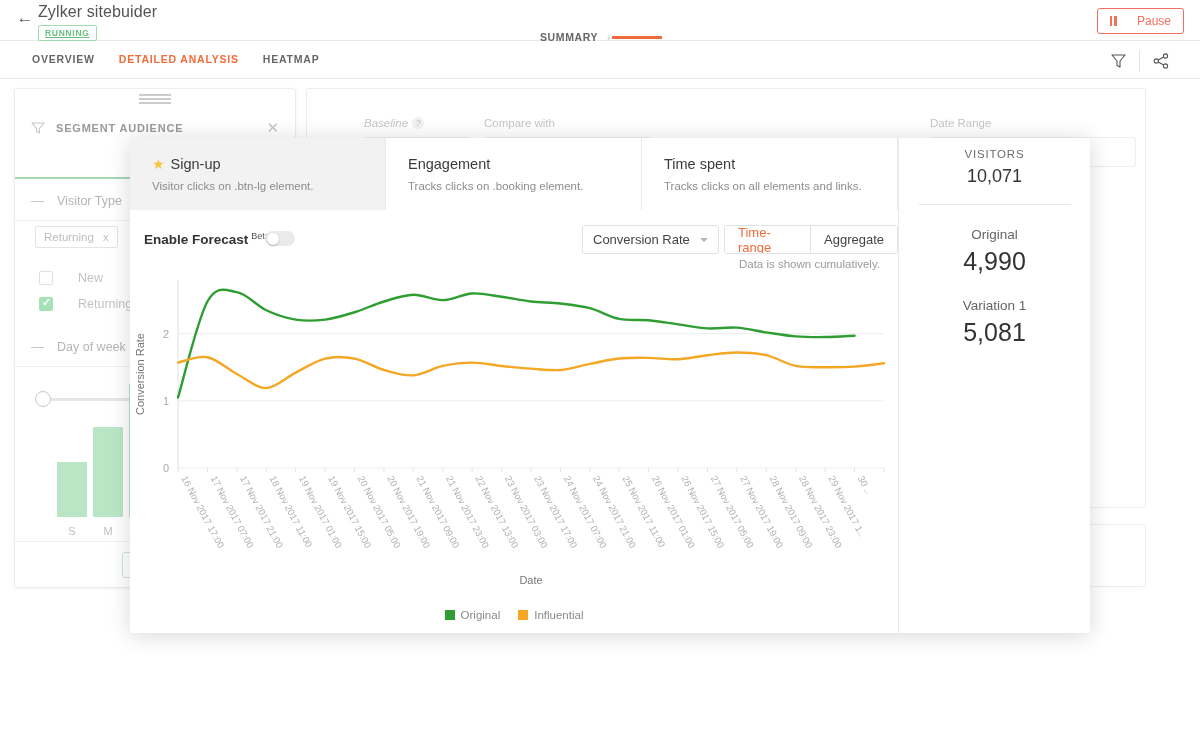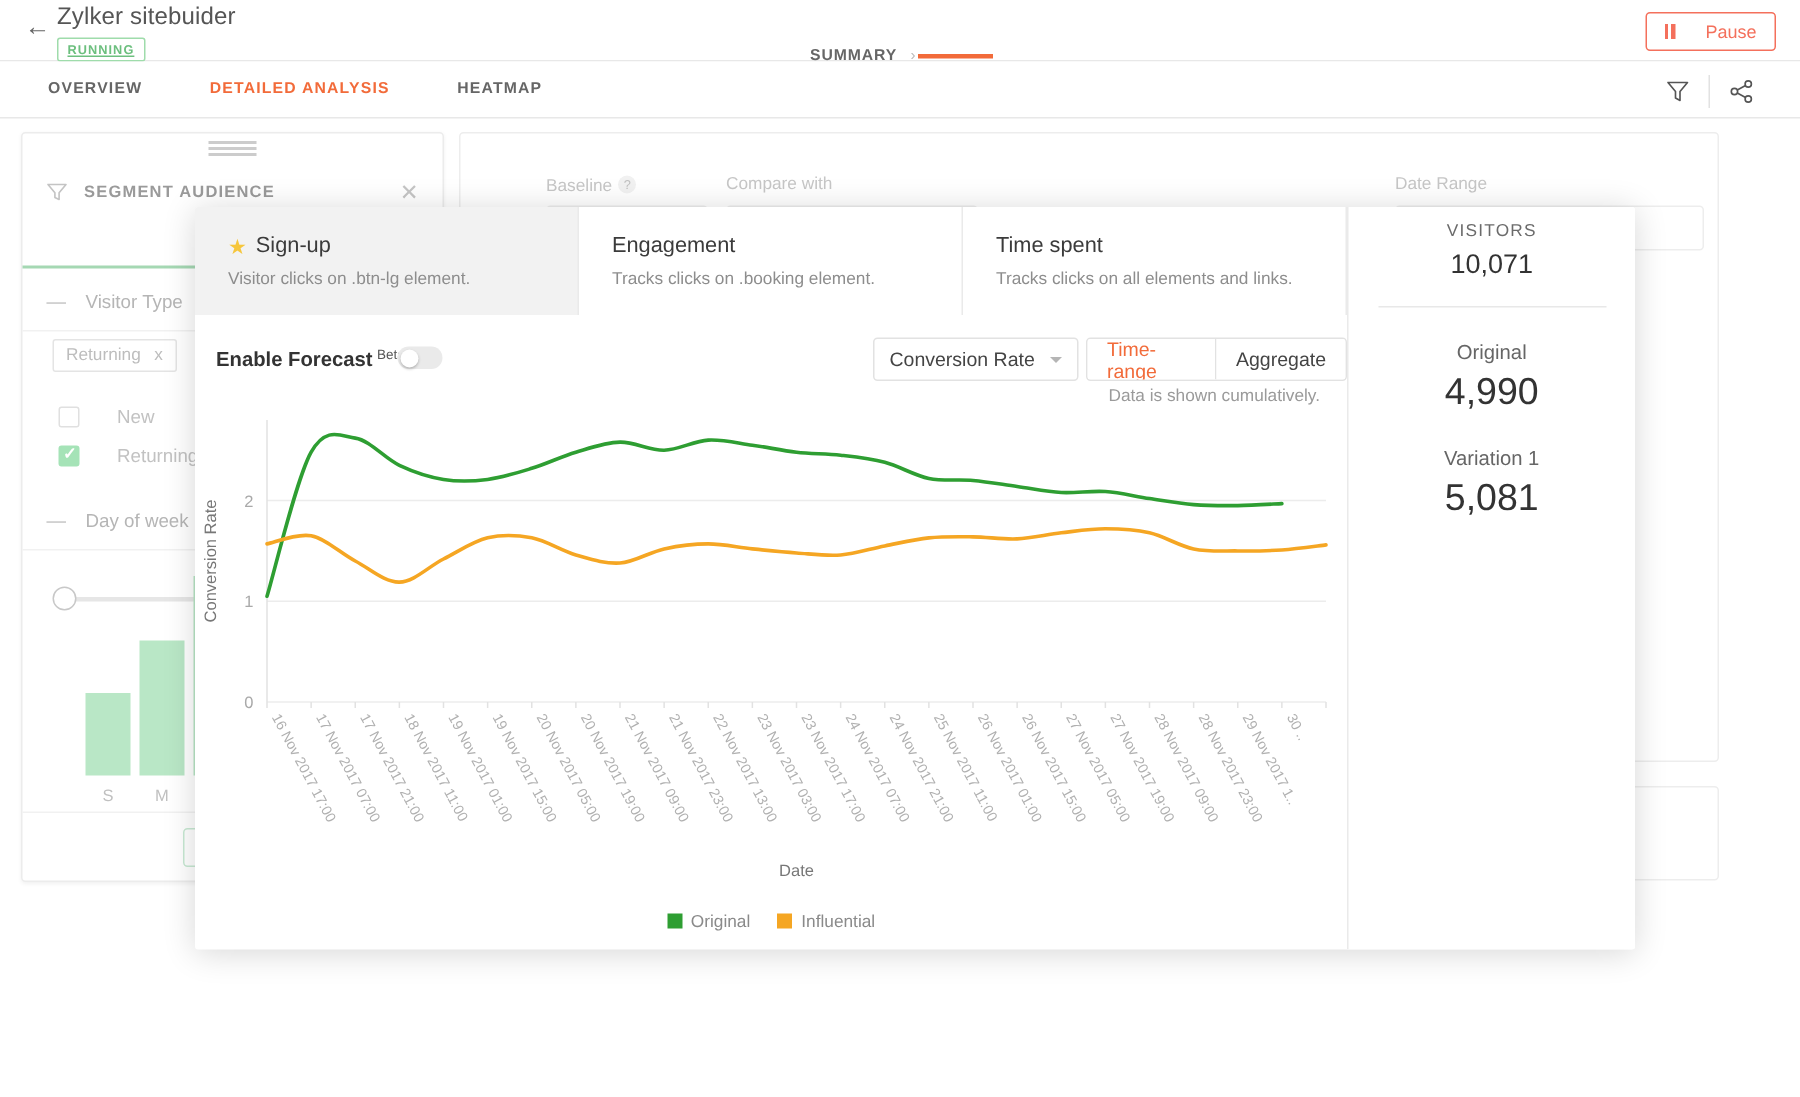--- a/index.html
+++ b/index.html
@@ -49,21 +49,21 @@
     display: flex; align-items: center; gap: 20px; cursor: pointer;
   }
   .pause-bars { display: inline-flex; gap: 2px; }
   .pause-bars i { display: block; width: 2.5px; height: 10px; background: #f4705c; }
 
   
   .tabbar {
     position: absolute; left: 0; top: 41px; width: 1200px; height: 38px;
     background: #fff; border-bottom: 1px solid #e8e8e8;
   }
-  .tabs { position: absolute; left: 32px; top: 12px; display: flex; gap: 45px; }
+  .tabs { position: absolute; left: 32px; top: 12px; display: flex; gap: 24px; }
   .tab {
     font-size: 10.5px; font-weight: bold; letter-spacing: .8px;
     color: #666; cursor: pointer; padding-bottom: 10px;
   }
   .tab.active { color: #f26b3a; }
   .tab-underline {
     position: absolute; left: 99px; top: 75px; width: 104px; height: 2.5px;
     background: #f26b3a;
   }
   .tb-icons { position: absolute; right: 18px; top: 8px; display: flex; align-items: center; gap: 0; }
@@ -327,21 +327,21 @@
       </div>
 
       <div class="seg-foot">
         <div class="clear-btn">Clear</div>
       </div>
     </div>
 
     <div class="bg-card" style="left:306px; top:9px; width:840px; height:420px;"></div>
     <div class="bg-card" style="left:306px; top:445px; width:840px; height:63px;"></div>
 
-    <div class="bg-lbl" style="left:364px; top:38px;">
+    <div class="bg-lbl" style="left:364px; top:38px;font-style:italic;">
       <span>Baseline</span><span class="qmark">?</span>
     </div>
     <div class="bg-lbl" style="left:484px; top:38px;">Compare with</div>
     <div class="bg-lbl" style="left:930px; top:38px;">Date Range</div>
 
     <div class="bg-field" style="left:364px; top:58px; width:108px;"></div>
     <div class="bg-field" style="left:484px; top:58px; width:168px;"></div>
     <div class="bg-field" style="left:930px; top:58px; width:206px;"></div>
   </div>
 

